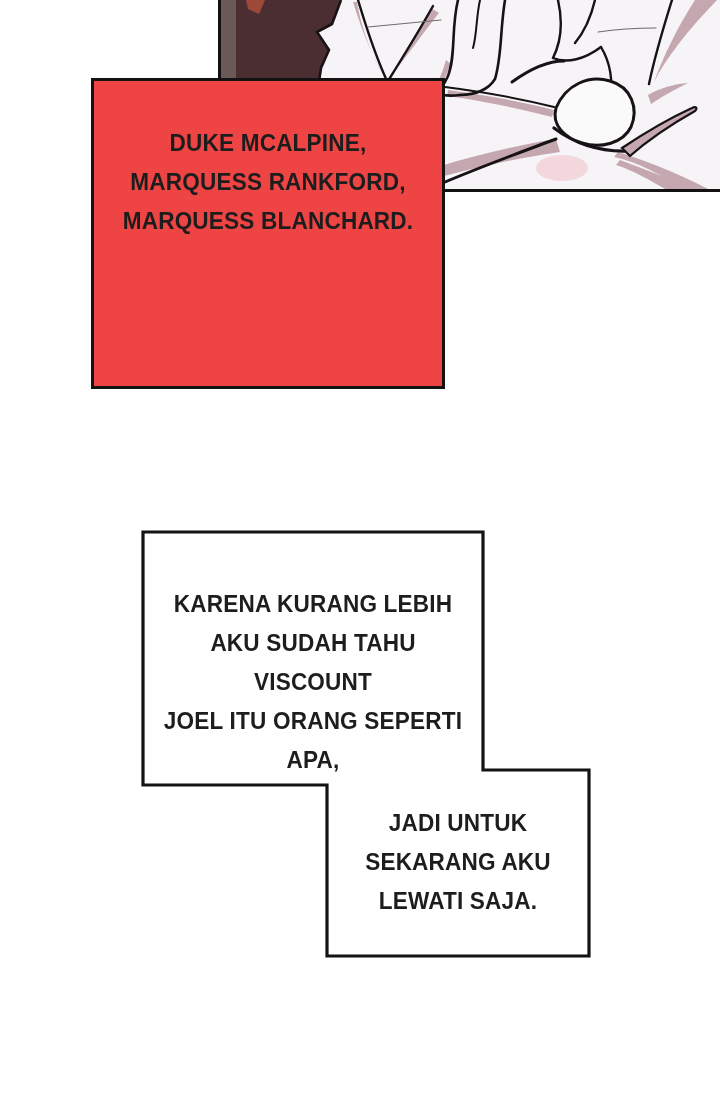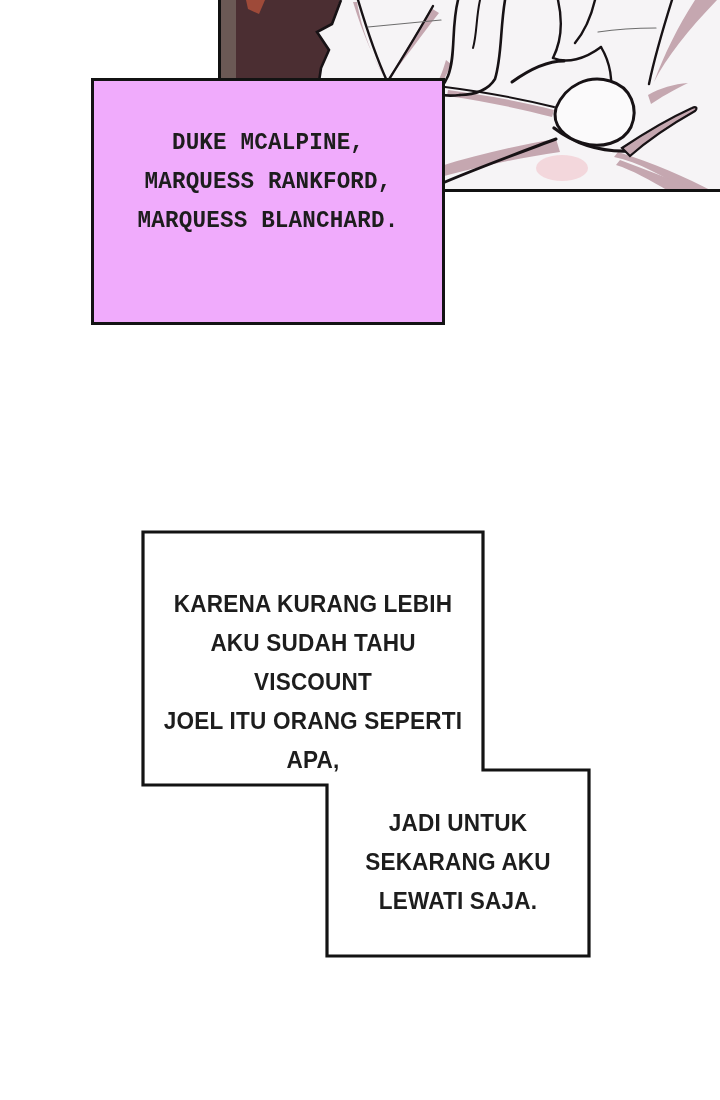--- a/index.html
+++ b/index.html
@@ -3,23 +3,23 @@
 <meta charset="utf-8">
 <style>
   html,body{margin:0;padding:0;background:#ffffff;}
   .page{
     position:relative;width:720px;height:1100px;background:#ffffff;
     overflow:hidden;font-family:"Liberation Sans",sans-serif;
   }
   .panel{position:absolute;left:218px;top:0;width:502px;height:192px;}
   .panel svg{display:block;}
   .bubble1{
-    position:absolute;left:91px;top:78px;width:354px;height:247px;
-    background:#f0abfc;border:3.3px solid #131313;box-sizing:border-box;
-    padding-top:42px;z-index:3;font-family:Liberation Mono, monospace;
+    position:absolute;left:91px;top:78px;width:354px;height:311px;
+    background:#ef4444;border:3.3px solid #131313;box-sizing:border-box;
+    padding-top:42px;z-index:3;
   }
   .combo-svg{position:absolute;left:140px;top:529px;width:453px;height:431px;z-index:2;}
   .btext{
     white-space:pre-line;text-align:center;color:#1d1d1d;
     font-weight:700;font-size:24px;line-height:39px;letter-spacing:0.2px;
     transform:scaleX(0.94);transform-origin:center top;
   }
   .t2{position:absolute;left:145px;top:532px;width:336px;padding-top:52px;z-index:4;}
   .t3{position:absolute;left:328px;top:770px;width:260px;padding-top:33px;z-index:4;}
 </style>

